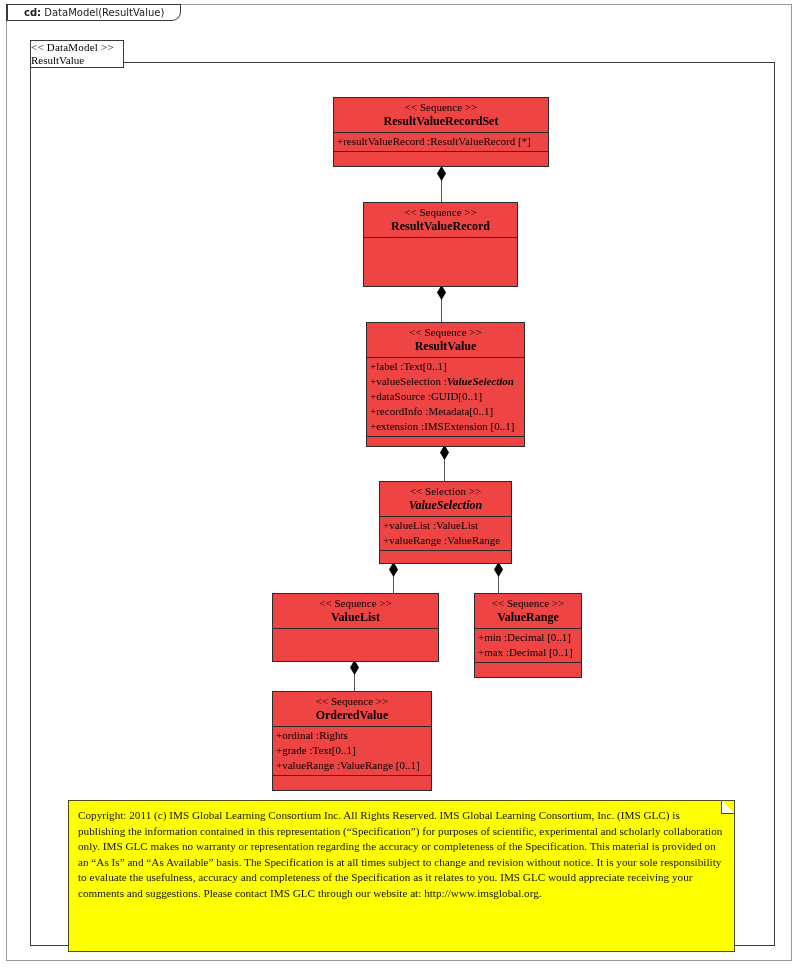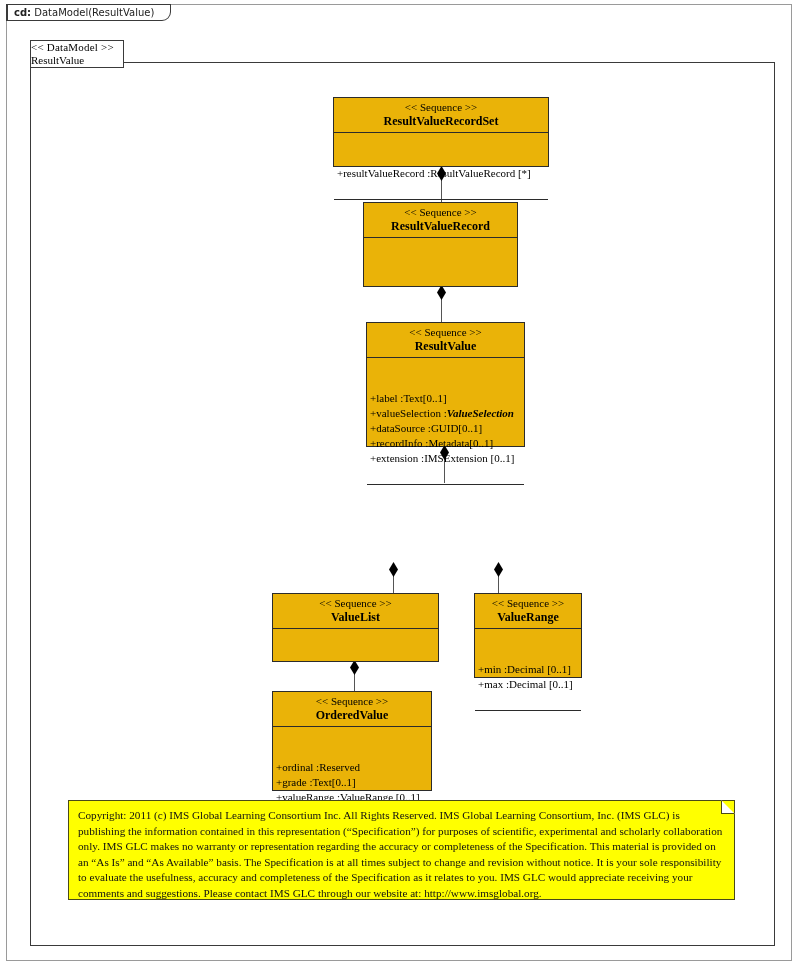--- a/index.html
+++ b/index.html
@@ -27,21 +27,21 @@
     height: 957px;
     border: 1px solid #9a9a9a;
     box-sizing: border-box;
     background: #ffffff;
   }
   .frame-tab {
     position: absolute;
     left: 6px;
     top: 4px;
     height: 17px;
-    padding: 0 16px 0 6px;
+    padding: 0 16px 0 16px;
     border: 1px solid #3a3a3a;
     border-left: 2px solid #3a3a3a;
     box-sizing: border-box;
     background: #ffffff;
     font-size: 10px;
     line-height: 15px;
     white-space: nowrap;
     color: #222;
     border-bottom-right-radius: 9px;
     font-family: "DejaVu Sans", "Liberation Sans", sans-serif;
@@ -79,21 +79,21 @@
   .pkg-tab .l2 {
     font-size: 11px;
     line-height: 13px;
   }
 
   
   .cls {
     position: absolute;
     border: 1px solid #2b2b2b;
     box-sizing: border-box;
-    background: #eab308;
+    background: #ef4444;
     z-index: 3;
   }
   .cls .head {
     border-bottom: 1px solid #2b2b2b;
     text-align: center;
     padding: 2px 2px 3px 2px;
   }
   .cls .stereo {
     font-size: 11px;
     line-height: 14px;
@@ -102,22 +102,21 @@
   }
   .cls .cname {
     font-size: 12px;
     line-height: 15px;
     font-weight: bold;
     white-space: nowrap;
   }
   .cls .cname.italic { font-style: italic; }
   .cls .attrs {
     border-bottom: 1px solid #2b2b2b;
-    padding: 1px 3px 18px 3px;
-    margin-top: 32px;
+    padding: 1px 3px 2px 3px;
   }
   .cls .attr {
     font-size: 11px;
     line-height: 15px;
     white-space: nowrap;
   }
   .cls .attr .it { font-style: italic; font-weight: bold; }
   .cls .ops {
     min-height: 17px;
   }
@@ -228,20 +227,31 @@
     <div class="attrs">
       <div class="attr">+label :Text[0..1]</div>
       <div class="attr"><span>+valueSelection  :</span><span class="it">ValueSelection</span></div>
       <div class="attr">+dataSource :GUID[0..1]</div>
       <div class="attr">+recordInfo :Metadata[0..1]</div>
       <div class="attr">+extension :IMSExtension [0..1]</div>
     </div>
     <div class="ops"></div>
   </div>
 
+  <div class="cls" style="left:379px; top:481px; width:133px; height:83px;">
+    <div class="head">
+      <div class="stereo">&lt;&lt; Selection  &gt;&gt;</div>
+      <div class="cname italic">ValueSelection</div>
+    </div>
+    <div class="attrs">
+      <div class="attr">+valueList  :ValueList</div>
+      <div class="attr">+valueRange  :ValueRange</div>
+    </div>
+    <div class="ops"></div>
+  </div>
 
   <div class="cls" style="left:272px; top:593px; width:167px; height:69px;">
     <div class="head">
       <div class="stereo">&lt;&lt; Sequence &gt;&gt;</div>
       <div class="cname">ValueList</div>
     </div>
     <div class="ops"></div>
   </div>
 
   <div class="cls" style="left:474px; top:593px; width:108px; height:85px;">
@@ -255,25 +265,25 @@
     </div>
     <div class="ops"></div>
   </div>
 
   <div class="cls" style="left:272px; top:691px; width:160px; height:100px;">
     <div class="head">
       <div class="stereo">&lt;&lt; Sequence &gt;&gt;</div>
       <div class="cname">OrderedValue</div>
     </div>
     <div class="attrs">
-      <div class="attr">+ordinal :Reserved</div>
+      <div class="attr">+ordinal :Rights</div>
       <div class="attr">+grade :Text[0..1]</div>
       <div class="attr">+valueRange  :ValueRange  [0..1]</div>
     </div>
     <div class="ops"></div>
   </div>
 
-  <div class="note" style="left: 68px; top: 800px; width: 667px; height: 100px; background: rgb(255, 255, 0);">
+  <div class="note" style="left: 68px; top: 800px; width: 667px; height: 152px; background: rgb(255, 255, 0);">
     <div class="note-fold"></div>
     <div class="note-body">Copyright: 2011 (c) IMS Global Learning Consortium Inc.  All Rights Reserved.  IMS Global Learning Consortium, Inc. (IMS GLC) is publishing the information contained in this representation (“Specification”) for purposes of scientific, experimental and scholarly collaboration only.  IMS GLC makes no warranty or representation regarding  the accuracy or completeness of the Specification.  This material is provided on an “As Is” and “As Available” basis.  The Specification is at all times subject to change and revision without notice.  It is your sole responsibility to evaluate the usefulness, accuracy and completeness of the Specification as it relates to you.  IMS GLC would appreciate receiving your comments and suggestions.  Please contact IMS GLC through our website at: http://www.imsglobal.org.</div>
   </div>
 
 </div>
 
 </body></html>

